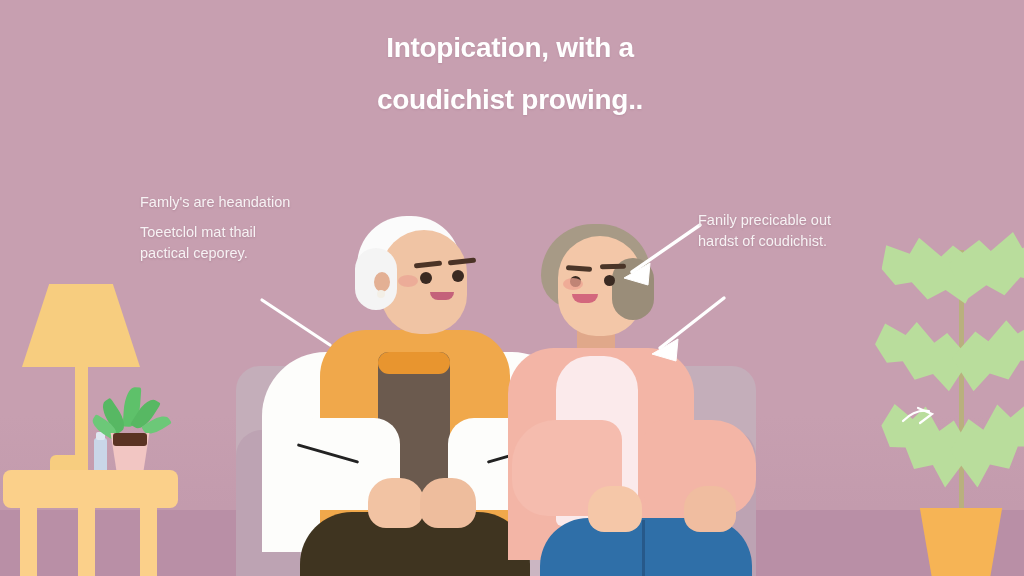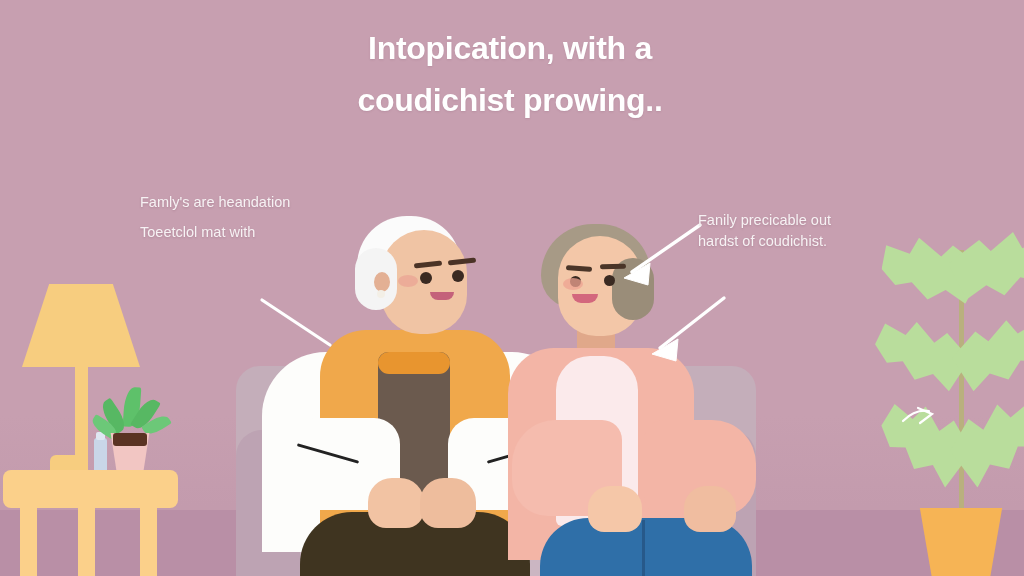--- a/index.html
+++ b/index.html
@@ -79,21 +79,21 @@
   .B-armR{position:absolute;left:644px;top:420px;width:112px;height:96px;background:#f3b5a6;border-radius:20px 44px 36px 20px;}
   .B-handL{position:absolute;left:588px;top:486px;width:54px;height:46px;background:#f5c7a8;border-radius:22px 22px 16px 16px;}
   .B-handR{position:absolute;left:684px;top:486px;width:52px;height:46px;background:#f0bda0;border-radius:22px 22px 16px 16px;}
   .B-lap{position:absolute;left:540px;top:518px;width:212px;height:58px;background:#2f6fa8;border-radius:48px 48px 0 0;}
   .B-lapseam{position:absolute;left:642px;top:520px;width:3px;height:56px;background:#27598a;}
 
   
   .title{
     position:absolute;left:0;right:4px;top:22px;
     text-align:center;color:#ffffff;
-    font-weight:700;font-size:32px;line-height:52px;
+    font-weight:700;font-size:28px;line-height:52px;
     letter-spacing:-0.3px;
     text-shadow:0 1px 2px rgba(120,80,100,.18);
   }
   .note{
     position:absolute;color:#f7f2f4;
     font-size:14.5px;line-height:21px;font-weight:400;
     text-shadow:0 1px 2px rgba(110,70,90,.25);
   }
   .note-left{left:140px;top:192px;width:210px;}
   .note-right{left:698px;top:210px;width:180px;}
@@ -241,21 +241,22 @@
   </svg>
 
   <div class="title">
     <div>Intopication, with a</div>
     <div>coudichist prowing..</div>
   </div>
 
   <div class="note note-left">
     <p>Famly's are heandation</p>
     <div class="gap"></div>
-    <p>Toeetclol mat with</p>
+    <p>Toeetclol mat thail</p>
+    <p>pactical ceporey.</p>
   </div>
 
   <div class="note note-right">
     <p>Fanily precicable out</p>
     <p>hardst of coudichist.</p>
   </div>
 
 
 </div>
 

